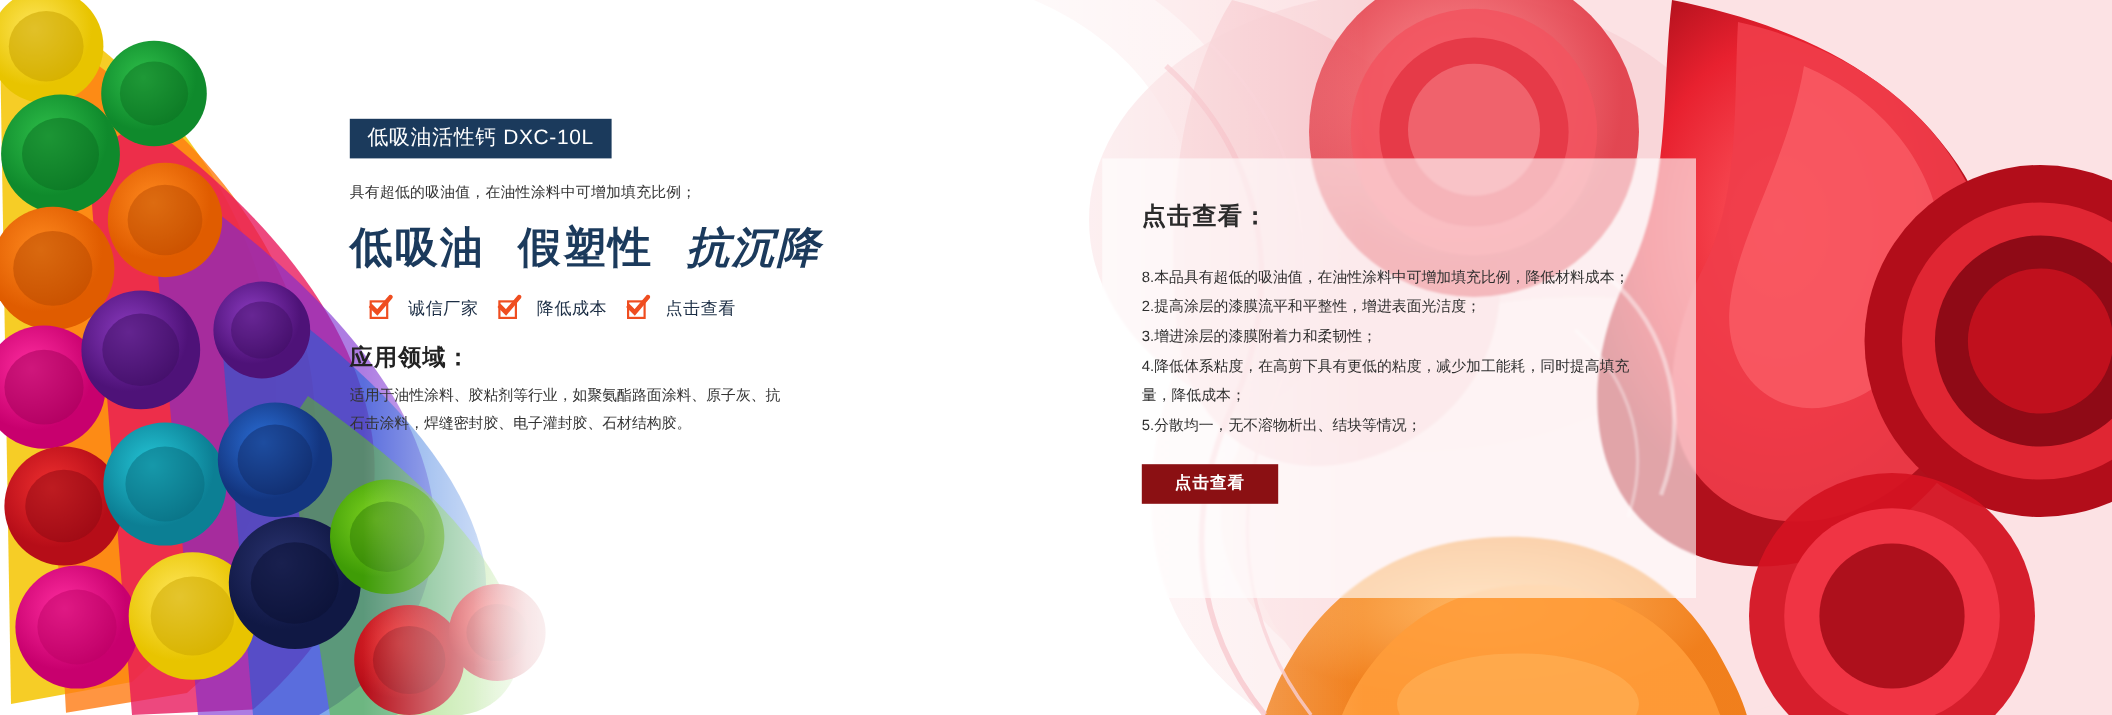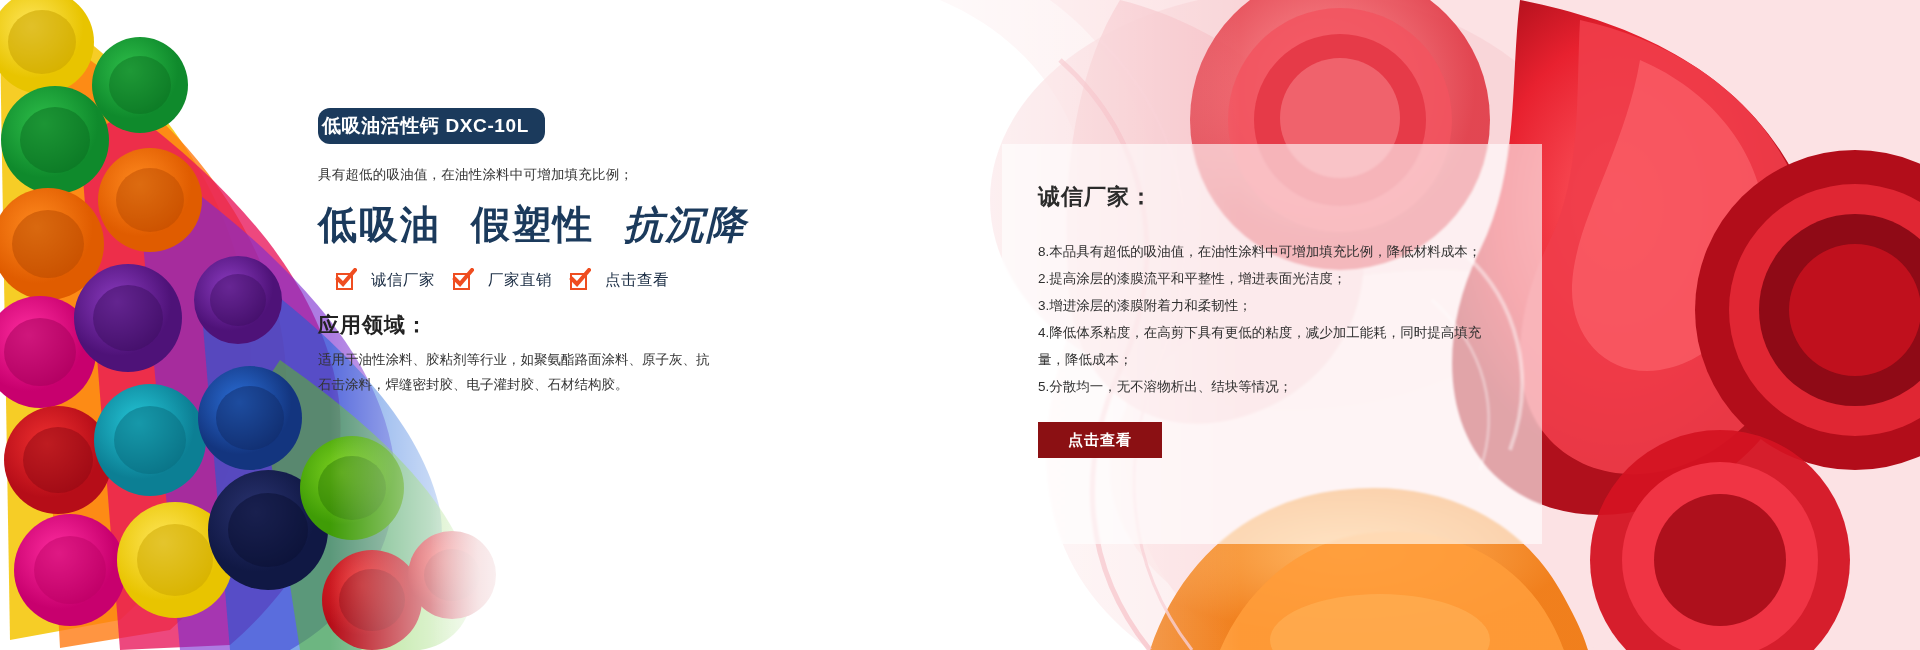--- a/index.html
+++ b/index.html
@@ -23,22 +23,22 @@
   .veil{
     position:absolute;left:430px;top:0;width:520px;height:650px;
     background:linear-gradient(90deg,rgba(255,255,255,0) 0%,rgba(255,255,255,.96) 22%,#fff 50%,rgba(255,255,255,.97) 78%,rgba(255,255,255,0) 100%);
     pointer-events:none;
   }
 
   
   .copy{position:absolute;left:318px;top:108px;width:420px;}
   .title-chip{
     display:inline-block;background:#1b3a5c;color:#ffffff;
-    font-size:19px;font-weight:bold;letter-spacing:.6px;
-    padding:8px 16px 9px 4px;line-height:1;border-radius:12px;
+    font-size:19px;font-weight:normal;letter-spacing:.6px;
+    padding:8px 16px 9px 16px;line-height:1;
   }
   .sub-line{
     margin-top:22px;font-size:13.5px;color:#333333;letter-spacing:.2px;
   }
   .keywords{
     margin-top:14px;font-size:39px;font-weight:bold;color:#1b3a5c;
     letter-spacing:2px;font-family:"Liberation Serif","DejaVu Serif",serif;
     white-space:nowrap;
   }
   .keywords span{margin-right:30px;}
@@ -277,21 +277,21 @@
         <span class="badge-label">诚信厂家</span>
       </div>
 
       <div class="badge">
         <span class="chk">
           <span class="box"></span>
           <svg width="22" height="22" viewBox="0 0 22 22">
               <path d="M3 11 L8 16 L20 2" stroke="#ef4d20" stroke-width="4" fill="none" stroke-linecap="square"></path>
             </svg>
         </span>
-        <span class="badge-label">厂家直销</span>
+        <span class="badge-label">降低成本</span>
       </div>
 
       <div class="badge">
         <span class="chk">
           <span class="box"></span>
           <svg width="22" height="22" viewBox="0 0 22 22">
               <path d="M3 11 L8 16 L20 2" stroke="#ef4d20" stroke-width="4" fill="none" stroke-linecap="square"></path>
             </svg>
         </span>
         <span class="badge-label">点击查看</span>
@@ -299,21 +299,21 @@
 
     </div>
 
     <div class="sec-title">应用领域：</div>
 
     <div class="sec-body">适用于油性涂料、胶粘剂等行业，如聚氨酯路面涂料、原子灰、抗石击涂料，焊缝密封胶、电子灌封胶、石材结构胶。</div>
   </div>
 
   <div class="panel">
     <div class="panel-inner">
-      <div class="panel-title">诚信厂家：</div>
+      <div class="panel-title">点击查看：</div>
 
       <div class="panel-list">
         <div>8.本品具有超低的吸油值，在油性涂料中可增加填充比例，降低材料成本；</div>
         <div>2.提高涂层的漆膜流平和平整性，增进表面光洁度；</div>
         <div>3.增进涂层的漆膜附着力和柔韧性；</div>
         <div>4.降低体系粘度，在高剪下具有更低的粘度，减少加工能耗，同时提高填充量，降低成本；</div>
         <div>5.分散均一，无不溶物析出、结块等情况；</div>
       </div>
 
       <button class="cta">点击查看</button>

